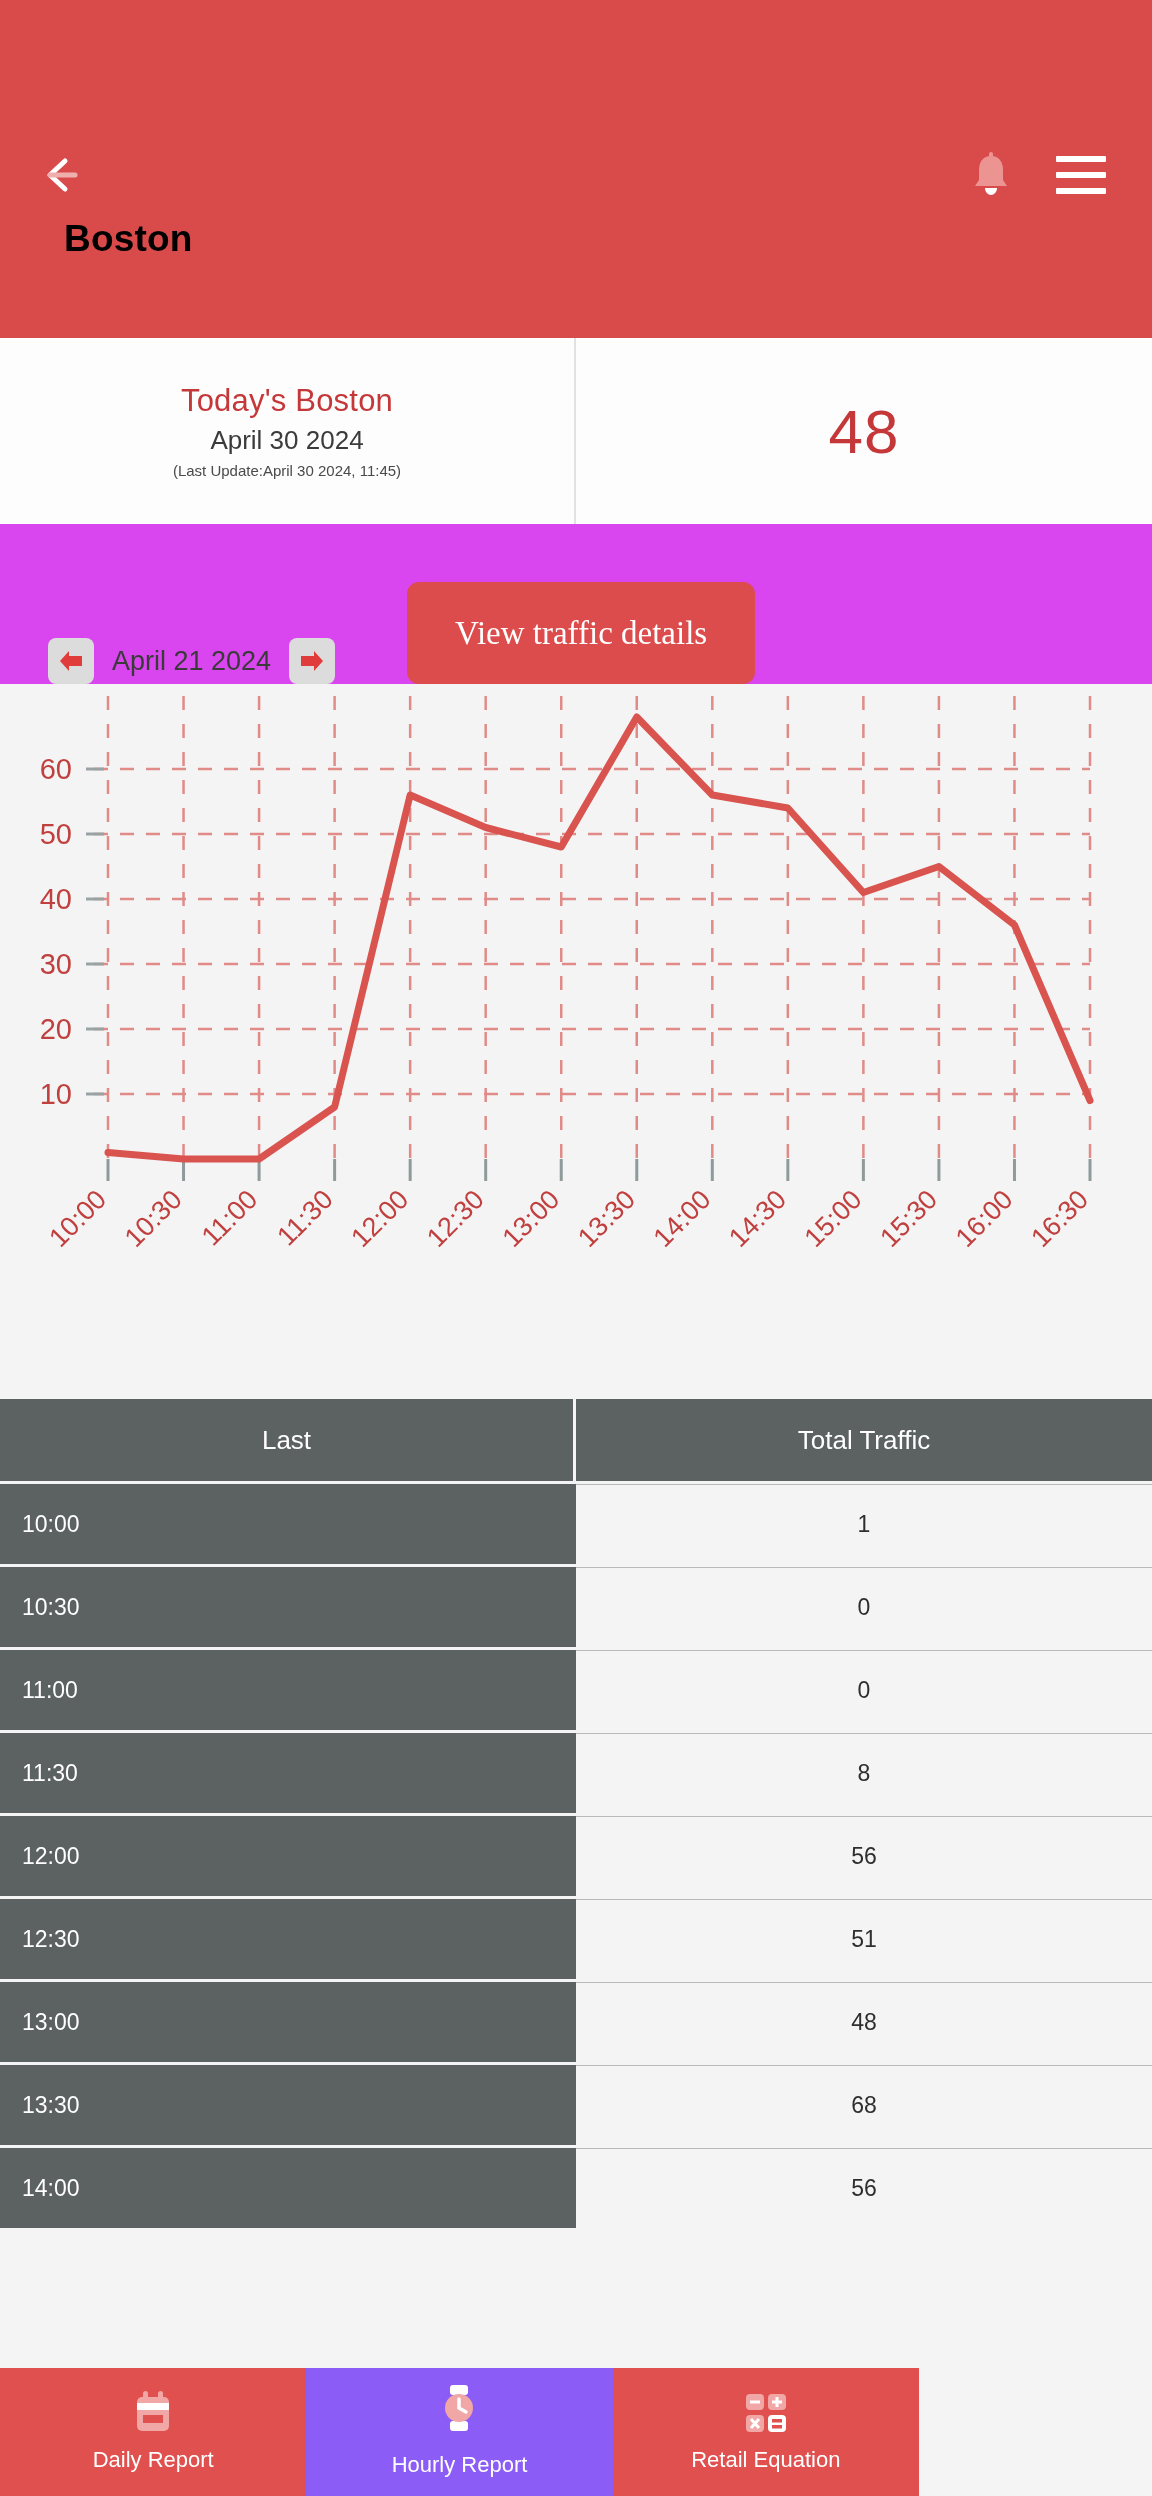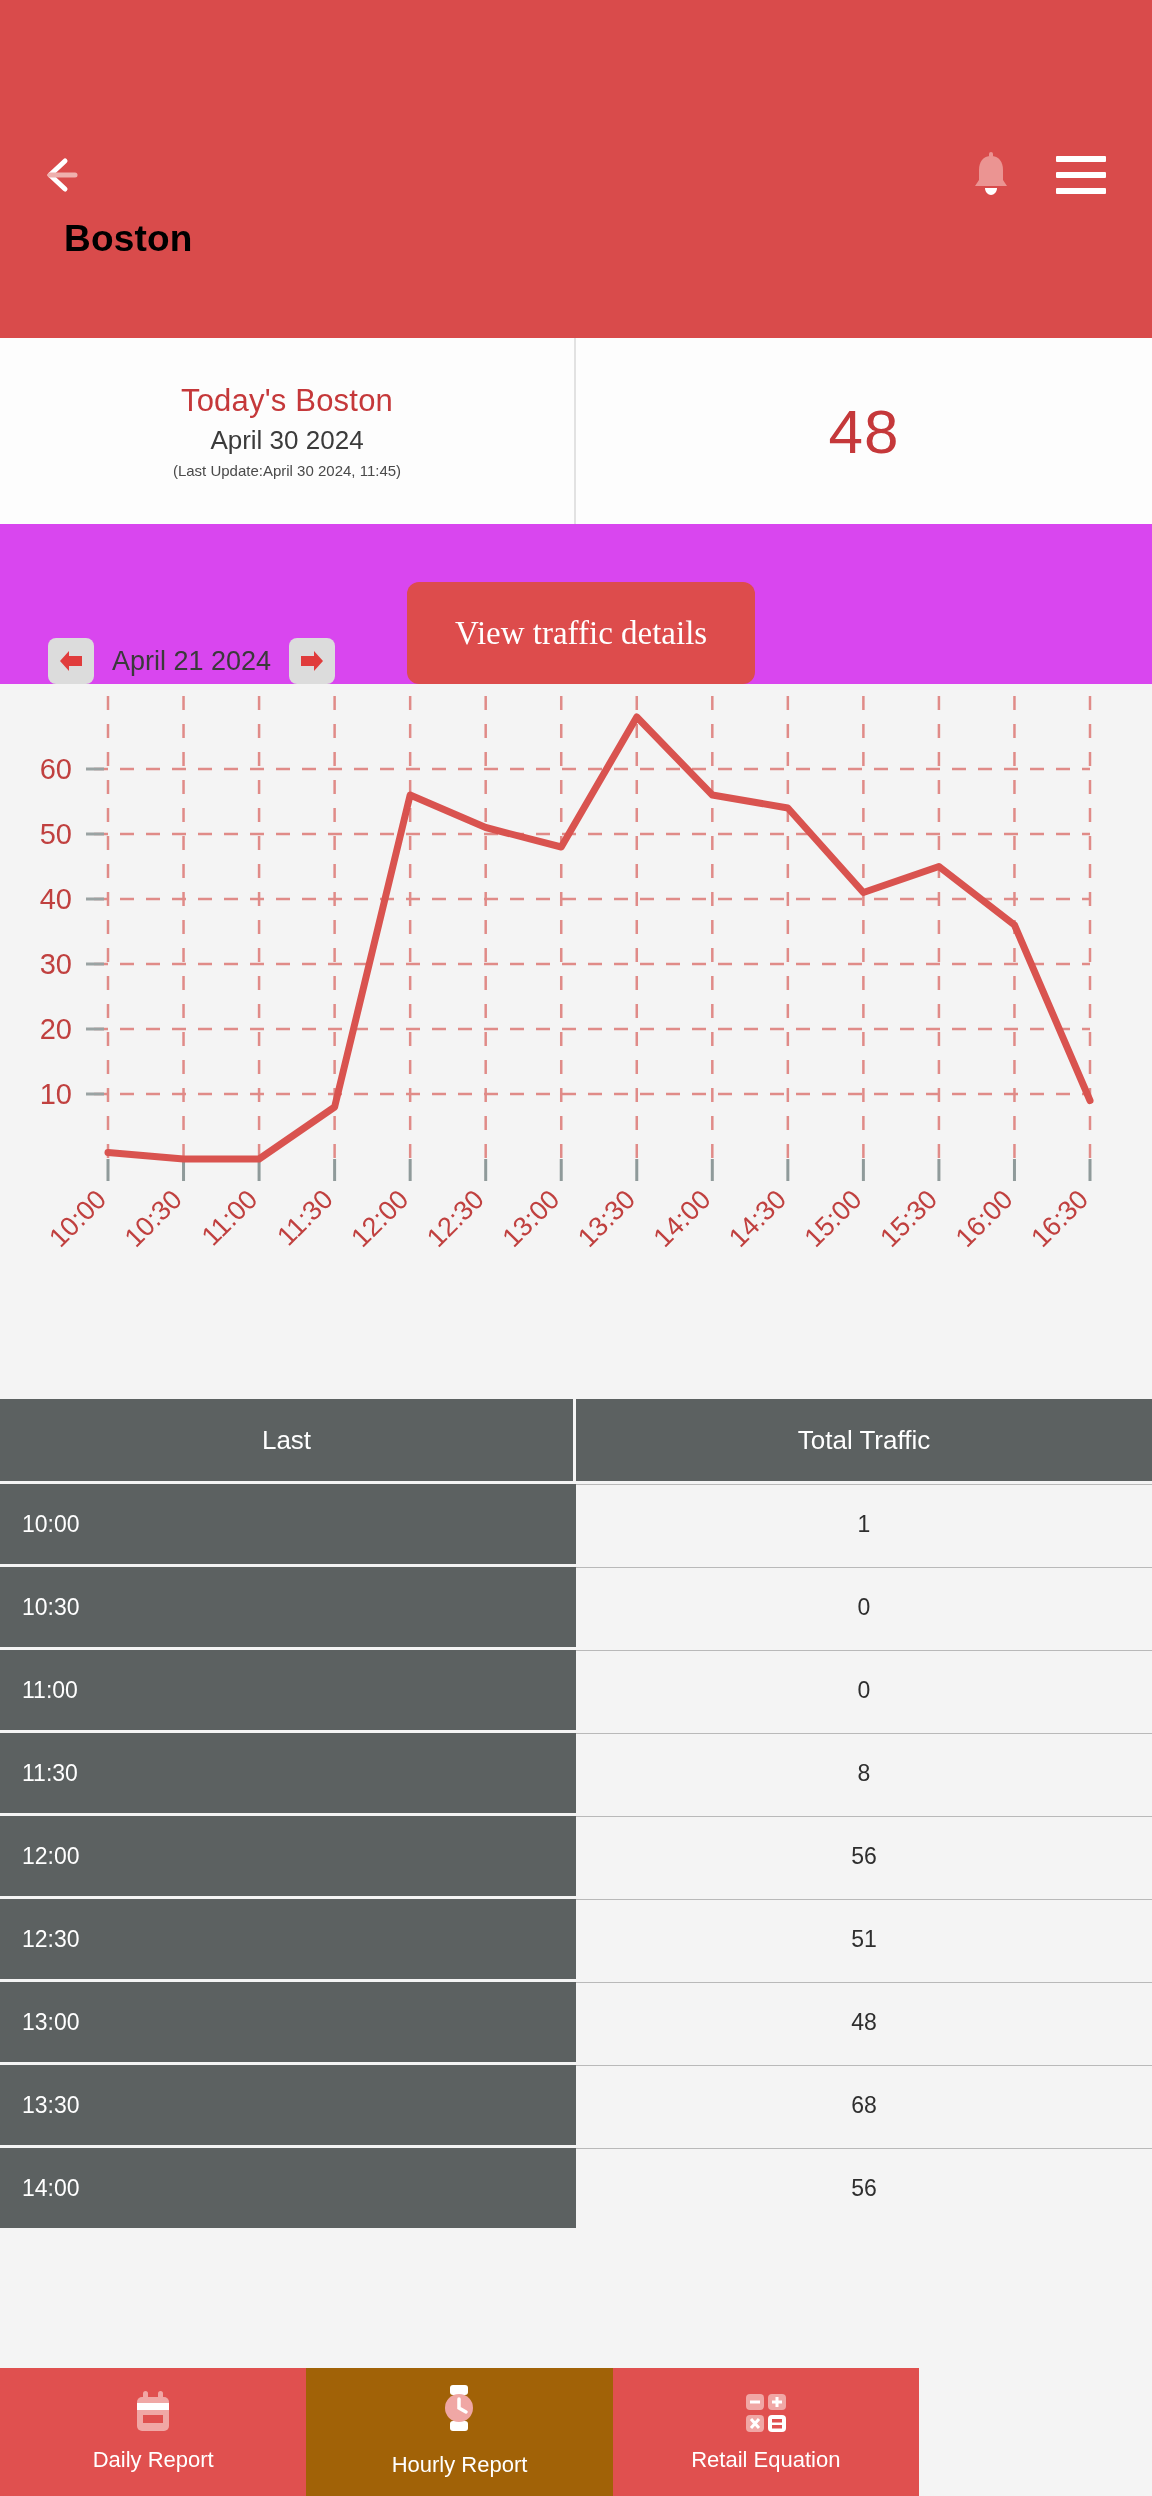--- a/index.html
+++ b/index.html
@@ -228,21 +228,21 @@
   .nav-item {
     flex: 1;
     display: flex;
     flex-direction: column;
     align-items: center;
     justify-content: center;
     gap: 12px;
     cursor: pointer;
     background: #e0504f;
   }
-  .nav-item.active { background: #a16207; gap: 22px; }
+  .nav-item.active { background: #8b5cf6; gap: 22px; }
   .nav-label {
     color: #ffffff;
     font-size: 22px;
   }
   .nav-icon {
     height: 44px;
     display: flex;
     align-items: center;
     justify-content: center;
   }

